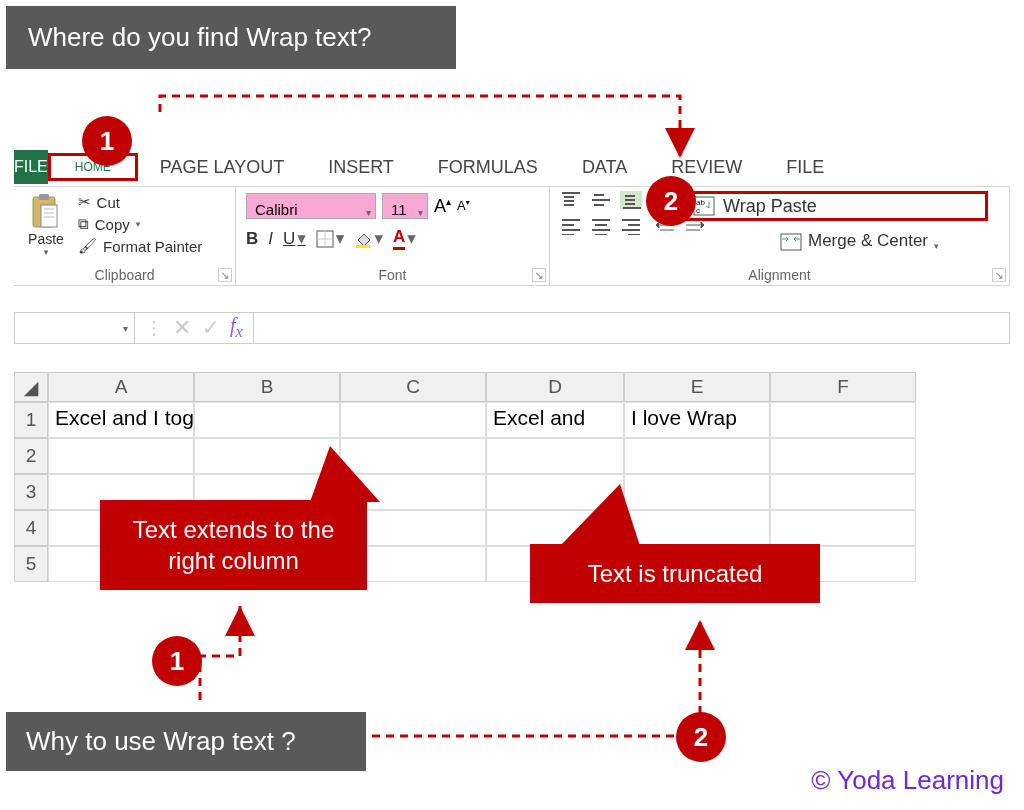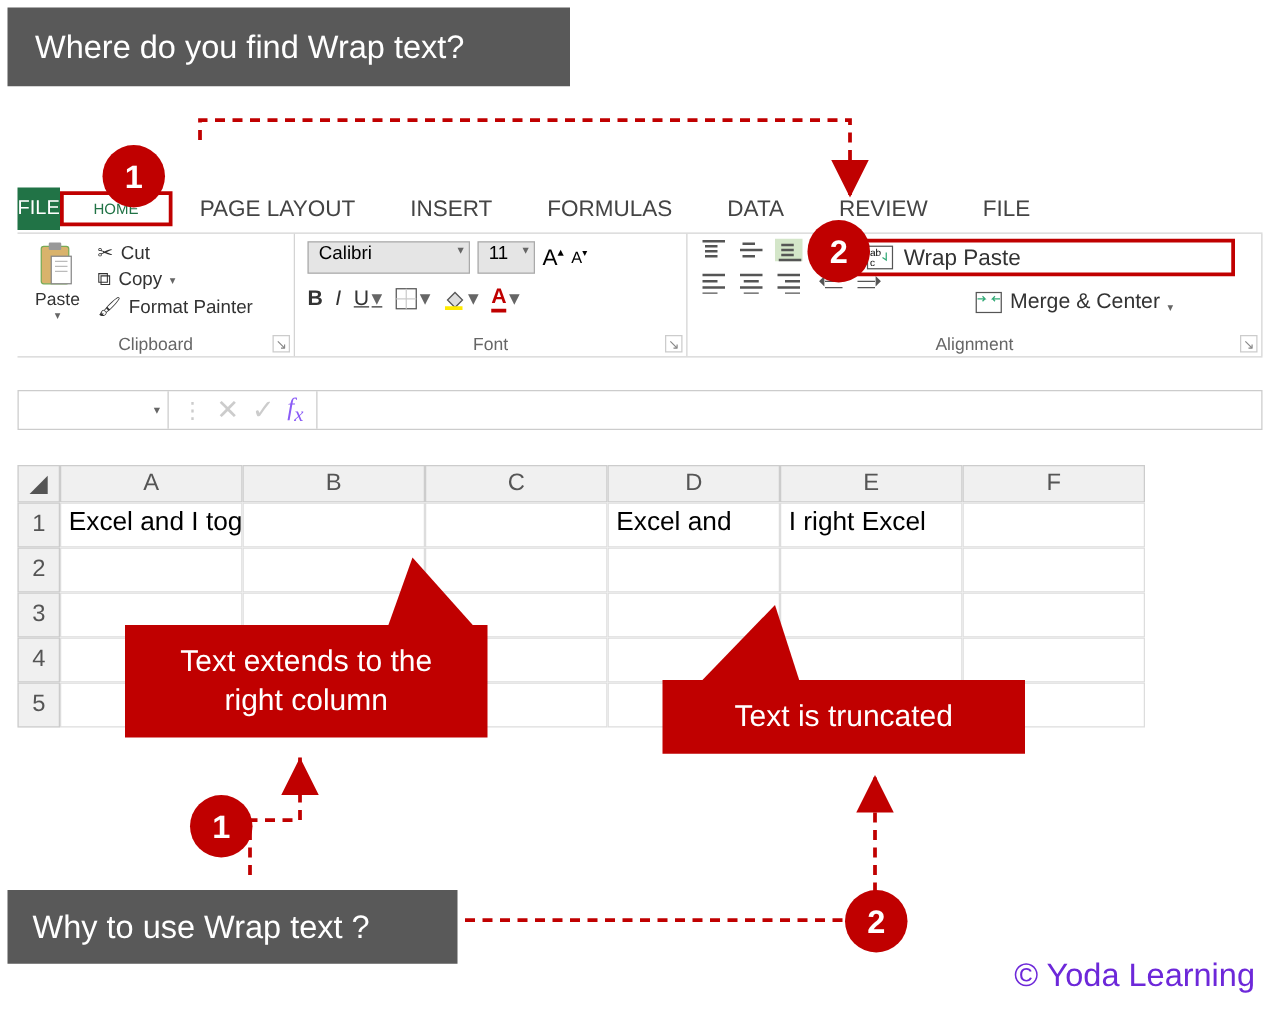--- a/index.html
+++ b/index.html
@@ -30,21 +30,21 @@
 
 .clip-body{display:flex;padding:4px 6px 0 6px;gap:6px}
 .paste-btn{display:flex;flex-direction:column;align-items:center;font-size:14px;color:#333;padding-top:2px;width:52px}
 .paste-btn svg{width:34px;height:38px}
 .clip-list{display:flex;flex-direction:column;gap:4px;font-size:15px;color:#333;padding-top:2px}
 .clip-item{display:flex;align-items:center;gap:6px}
 
 
 .font-body{padding:6px 10px 0 10px;display:flex;flex-direction:column;gap:8px}
 .font-row1{display:flex;gap:6px;align-items:center}
-.combo{border:1px solid #aaa;height:26px;display:flex;align-items:flex-start;justify-content:space-between;padding:0 4px 0 8px;font-size:15px;background:#e5e5e5}
+.combo{border:1px solid #aaa;height:26px;display:flex;align-items:flex-end;justify-content:space-between;padding:0 4px 0 8px;font-size:15px;background:#f9a8d4}
 .combo .dd{color:#666;font-size:10px}
 .font-name{width:130px}
 .font-size{width:46px}
 .aAbig{font-size:18px}
 .aAsmall{font-size:13px}
 .font-row2{display:flex;gap:10px;align-items:center;color:#333}
 .font-row2 .b{font-weight:bold}
 .font-row2 .i{font-style:italic}
 .font-row2 .u{text-decoration:underline}
 .font-row2 span{font-size:17px;display:inline-flex;align-items:center;gap:2px}
@@ -77,21 +77,21 @@
 .hc{width:146px}
 .hc.colD{width:138px}
 .rc{width:34px;background:#f0f0f0;border:1px solid #ccc;display:flex;align-items:center;justify-content:center;font-size:19px;color:#555}
 .cell{width:146px;height:36px;border:1px solid #ddd;background:#fff;font-size:21px;padding:3px 6px;overflow:hidden;white-space:nowrap;position:relative}
 .cell.colD{width:138px}
 .cell.overflow{overflow:visible}
 .cell.overflow span{position:absolute;white-space:nowrap}
 
 
 .callout{position:absolute;background:#c00000;color:#fff;font-size:24px;text-align:center;padding:14px 18px;line-height:1.3}
-.callout.c1{left:100px;top:500px;width:290px}
+.callout.c1{left:100px;top:500px;width:267px}
 .callout.c2{left:530px;top:544px;width:290px}
 .callout .tri{position:absolute;width:0;height:0}
 .c1 .tri{left:210px;top:-54px;border-left:20px solid transparent;border-right:50px solid transparent;border-bottom:56px solid #c00000}
 .c2 .tri{left:30px;top:-60px;border-left:60px solid transparent;border-right:20px solid transparent;border-bottom:62px solid #c00000}
 
 
 .connector{position:absolute;left:0;top:0;width:1024px;height:810px;pointer-events:none}
 
 .copyright{position:absolute;right:20px;bottom:14px;color:#6d28d9;font-size:26px}
 </style>
@@ -299,21 +299,21 @@
       <div class="hc">F</div>
     </div>
     <div class="g-row">
       <div class="rc">1</div>
       <div class="cell overflow">
           <span>Excel and I together forever.</span>
         </div>
       <div class="cell"></div>
       <div class="cell"></div>
       <div class="cell colD">Excel and</div>
-      <div class="cell">I right Excel</div>
+      <div class="cell">I love Wrap</div>
       <div class="cell"></div>
     </div>
     <div class="g-row">
       <div class="rc">2</div>
       <div class="cell"></div>
         <div class="cell"></div>
         <div class="cell"></div>
         <div class="cell colD"></div>
         <div class="cell"></div>
         <div class="cell"></div>

